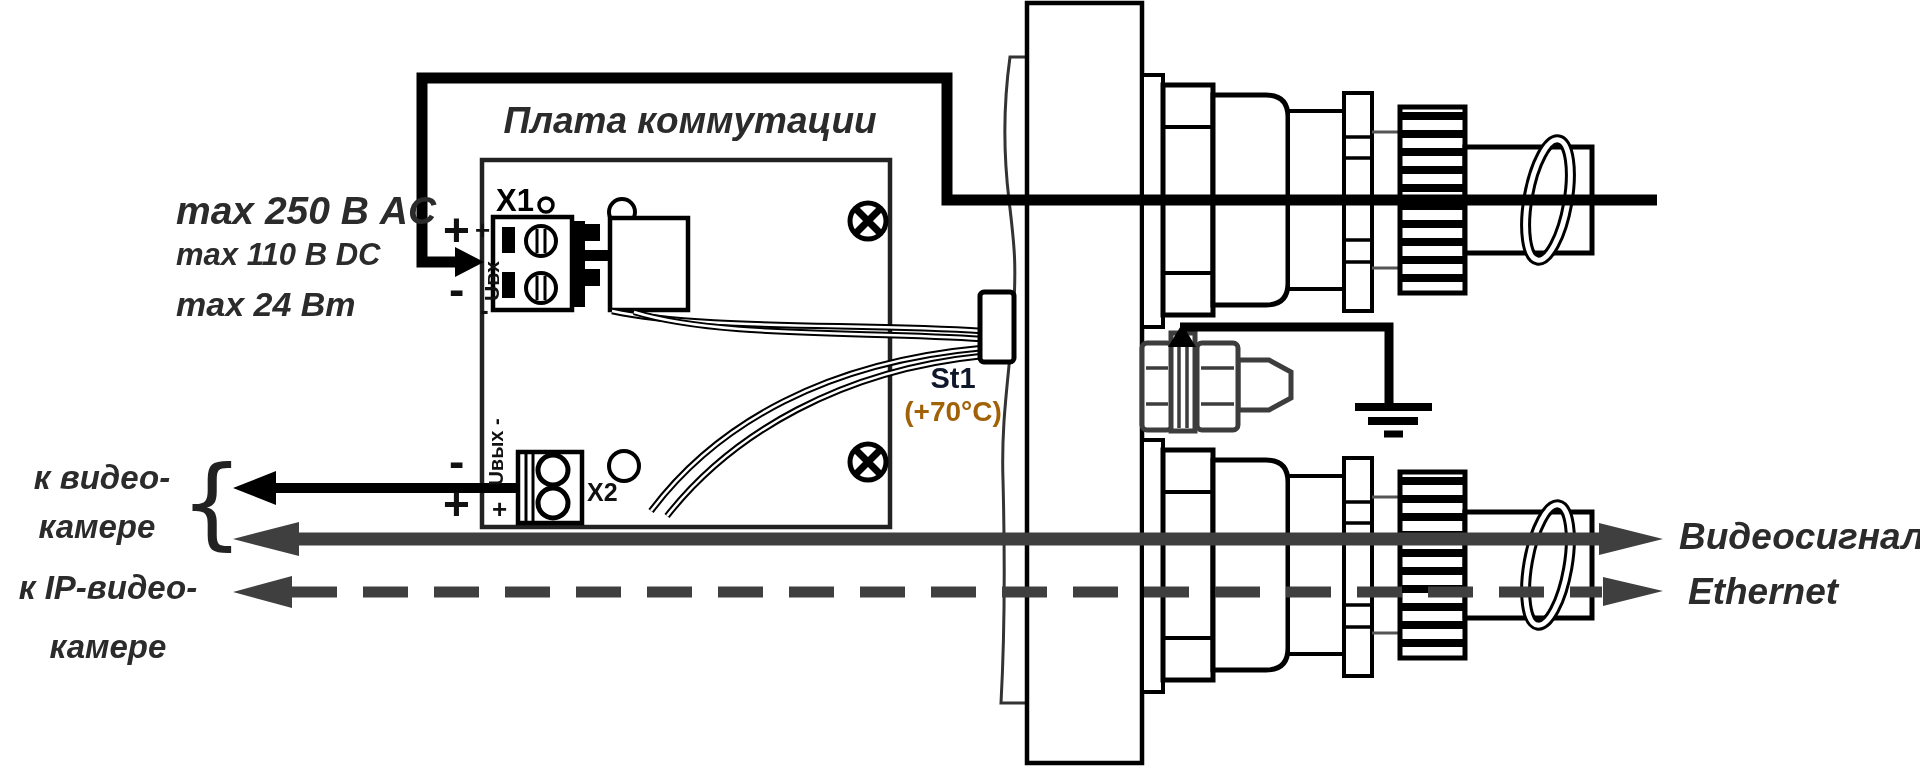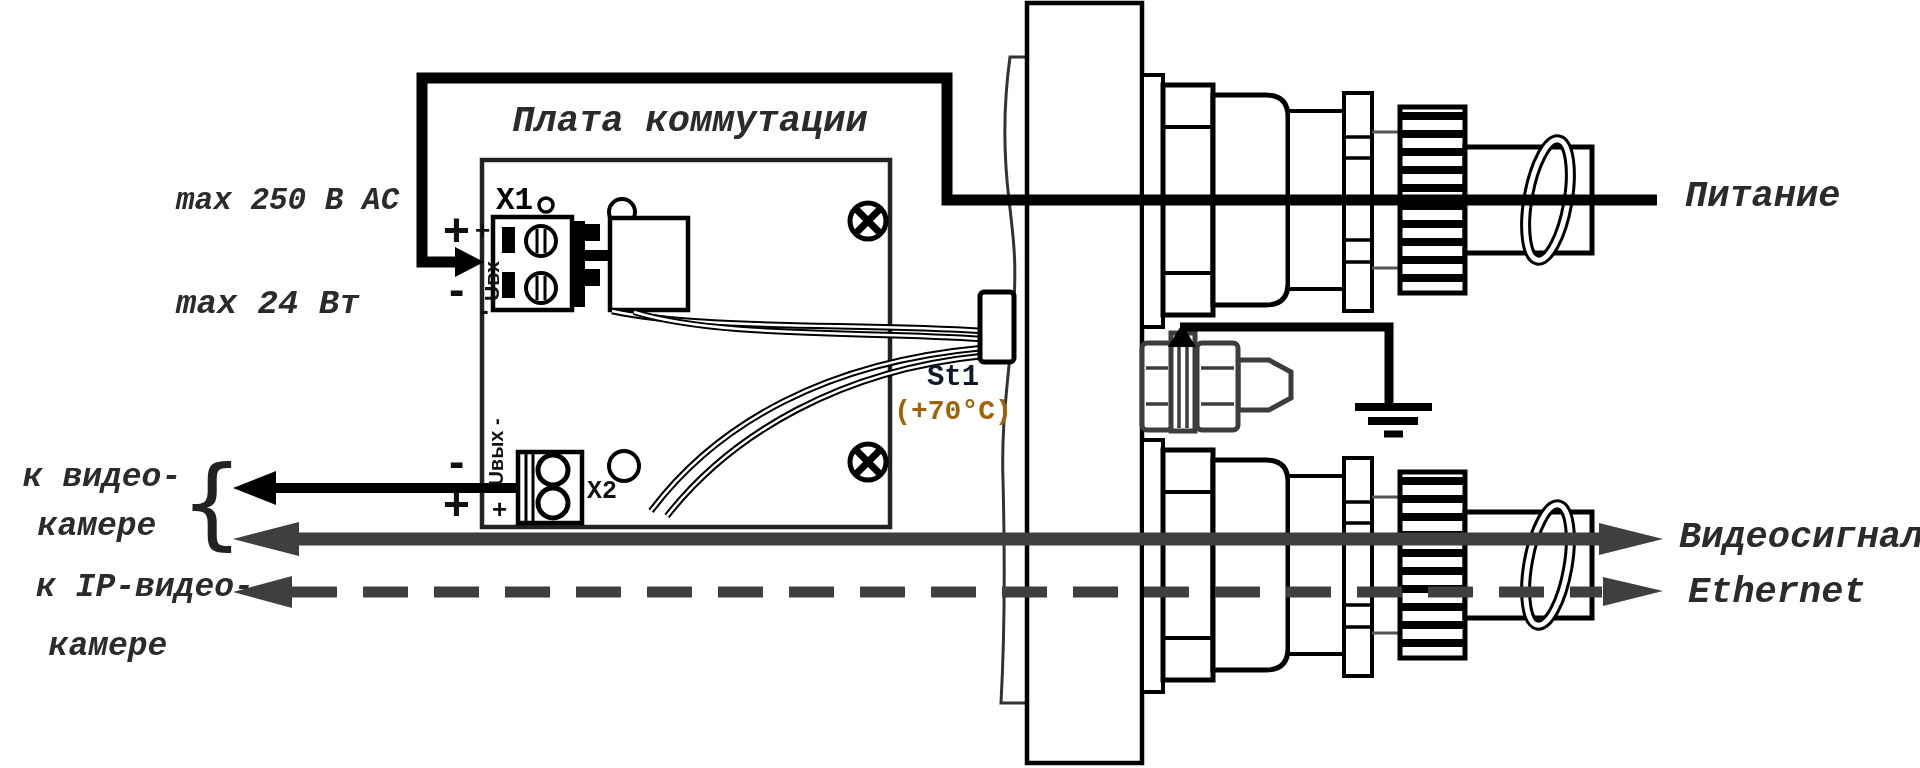--- a/index.html
+++ b/index.html
@@ -1,21 +1,21 @@
 <!DOCTYPE html>
 <html><head>
 <meta charset="utf-8">
 <style>
   html,body{margin:0;padding:0;background:#ffffff;}
   .stage{
     position:relative; width:1920px; height:768px; background:#ffffff; overflow:hidden;
     font-family:"Liberation Sans","DejaVu Sans",sans-serif; color:#2b2b2b;
   }
   .stage svg{position:absolute;left:0;top:0;}
-  .lbl{position:absolute; font-weight:bold; font-style:italic; color:#2b2b2b; white-space:nowrap; line-height:1.05;font-family:Liberation Mono, monospace;}
+  .lbl{position:absolute; font-weight:bold; font-style:italic; color:#2b2b2b; white-space:nowrap; line-height:1.05;}
   .lbl-c{text-align:center;}
   .upr{font-style:normal;}
   .rot{position:absolute; font-weight:bold; font-style:normal; text-align:center; transform:rotate(-90deg); color:#111; white-space:nowrap;}
   .sym{position:absolute; font-weight:bold; font-style:normal; color:#111; line-height:1; white-space:nowrap;}
   .brace{position:absolute; font-weight:normal; font-style:normal; color:#222;
          font-family:"DejaVu Sans",sans-serif; font-size:100px; line-height:100px;}
 </style>
 </head>
 <body>
 
@@ -145,31 +145,31 @@
 
   <g>
     <path d="M292,592 H1602" stroke="#3f3f3f" stroke-width="11" stroke-dasharray="45 26"></path>
     <polygon points="233,592 292,576 292,608" fill="#3f3f3f"></polygon>
     <polygon points="1663,591 1603,577 1603,606" fill="#3f3f3f"></polygon>
   </g>
 </svg>
 
   <div class="lbl lbl-c" style="left:470px;top:102px;width:440px;font-size:37px;">Плата коммутации</div>
 
-  <div class="lbl" style="left:176px;top:185px;font-size:31px;">max 250 В AC</div>
+  <div class="lbl" style="left:176px;top:191px;font-size:39px;">max 250 В AC</div>
+  <div class="lbl" style="left:176px;top:239px;font-size:31px;">max 110 В DC</div>
   <div class="lbl" style="left:176px;top:287px;font-size:34px;">max 24 Вт</div>
 
   <div class="lbl lbl-c" style="left:22px;top:461px;width:160px;font-size:33px;">к видео-</div>
   <div class="lbl lbl-c" style="left:22px;top:510px;width:150px;font-size:33px;">камере</div>
   <div class="brace" style="left:180px;top:453px;">{</div>
 
-  <div class="lbl lbl-c" style="left:0px;top:571px;width:216px;font-size:33px;margin-left:36px;">к IP-видео-</div>
+  <div class="lbl lbl-c" style="left:0px;top:571px;width:216px;font-size:33px;">к IP-видео-</div>
   <div class="lbl lbl-c" style="left:0px;top:630px;width:216px;font-size:33px;">камере</div>
 
-  <div class="lbl" style="left:1685px;top:177px;font-size:37px;">Питание</div>
   <div class="lbl" style="left:1679px;top:518px;font-size:37px;">Видеосигнал</div>
   <div class="lbl" style="left:1688px;top:573px;font-size:37px;">Ethernet</div>
 
   <div class="lbl upr" style="left:496px;top:185px;font-size:31px;color:#000000;">X1</div>
   <div class="lbl upr" style="left:587px;top:479px;font-size:25px;color:#111;">X2</div>
 
   <div class="lbl upr lbl-c" style="left:905px;top:363px;width:96px;font-size:29px;color:#0f172a;">St1</div>
   <div class="lbl upr lbl-c" style="left:890px;top:397px;width:126px;font-size:28px;color:#a16207;">(+70°C)</div>
 
   <div class="rot" style="left:460px;top:270px;width:64px;height:22px;line-height:22px;font-size:21px;">Uвх</div>

